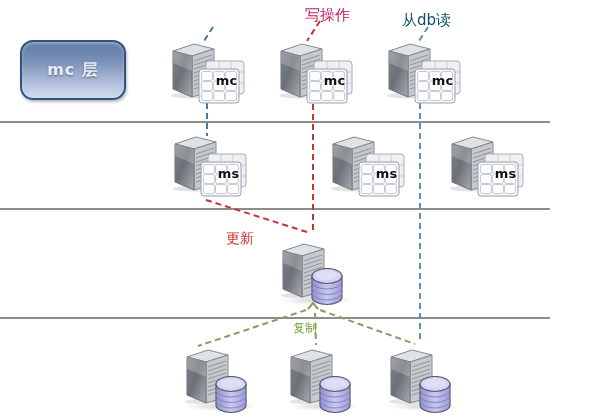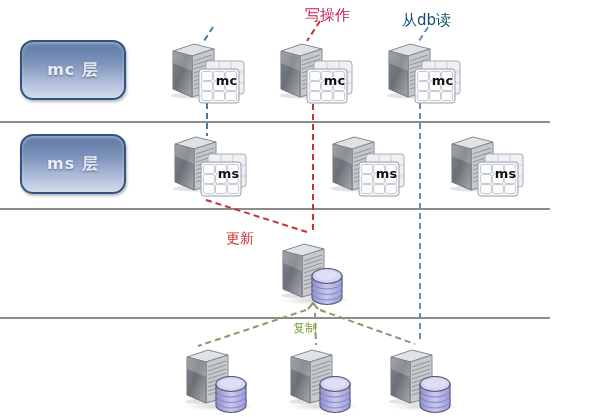--- a/index.html
+++ b/index.html
@@ -117,21 +117,20 @@
       <path d="M308 309 L313 303 L318 309" stroke-dasharray="none"></path>
     </g>
   </svg>
 
   <div class="flow-label lbl-write">写操作</div>
   <div class="flow-label lbl-readdb">从db读</div>
   <div class="flow-label lbl-update">更新</div>
   <div class="flow-label lbl-replicate">复制</div>
 
   <div class="layer-btn" style="top:40px">mc 层</div>
-  <div class="layer-btn" style="top:134px">ms 层</div>
 
   <div class="sgroup" style="left:169px;top:41px">
     <svg class="tower">
         <use href="#tower"></use>
       </svg>
     <span class="gcard">
       <svg width="47" height="44">
           <use href="#card"></use>
         </svg>
       <b class="card-label">mc</b>

